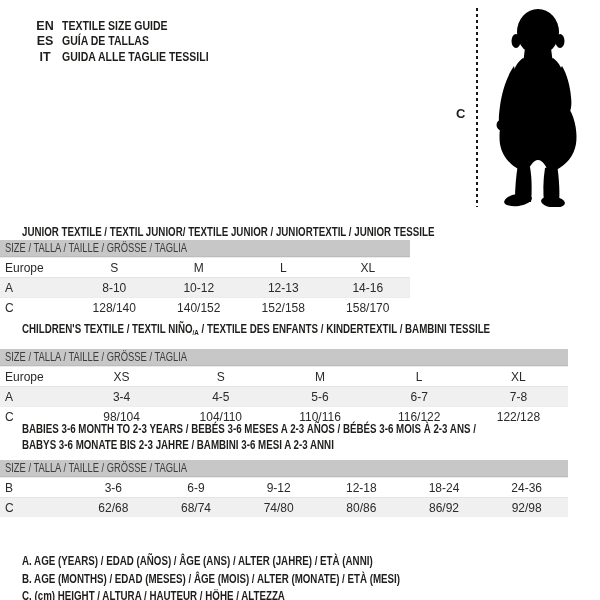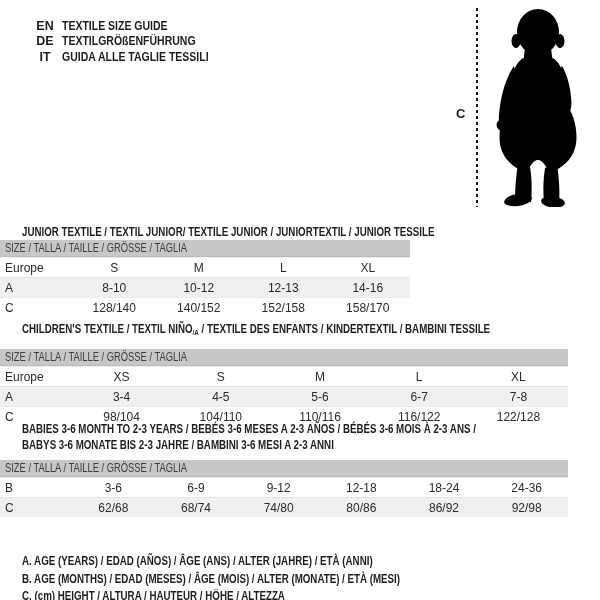--- a/index.html
+++ b/index.html
@@ -45,22 +45,22 @@
 </style>
 </head>
 <body style="background: rgb(255, 255, 255); color: rgb(29, 29, 27);">
 
 <div class="lang-list">
     <div class="lang-row">
       <span class="lang-code">EN</span>
       <span class="cond2">TEXTILE SIZE GUIDE</span>
     </div>
     <div class="lang-row">
-      <span class="lang-code">DE</span>
-      <span class="cond2">TEXTILGRÖßENFÜHRUNG</span>
+      <span class="lang-code">ES</span>
+      <span class="cond2">GUÍA DE TALLAS</span>
     </div>
     <div class="lang-row">
       <span class="lang-code">IT</span>
       <span class="cond2">GUIDA ALLE TAGLIE TESSILI</span>
     </div>
   </div>
 
 <div class="measure-line"></div>
 <div class="measure-label">C</div>
 

